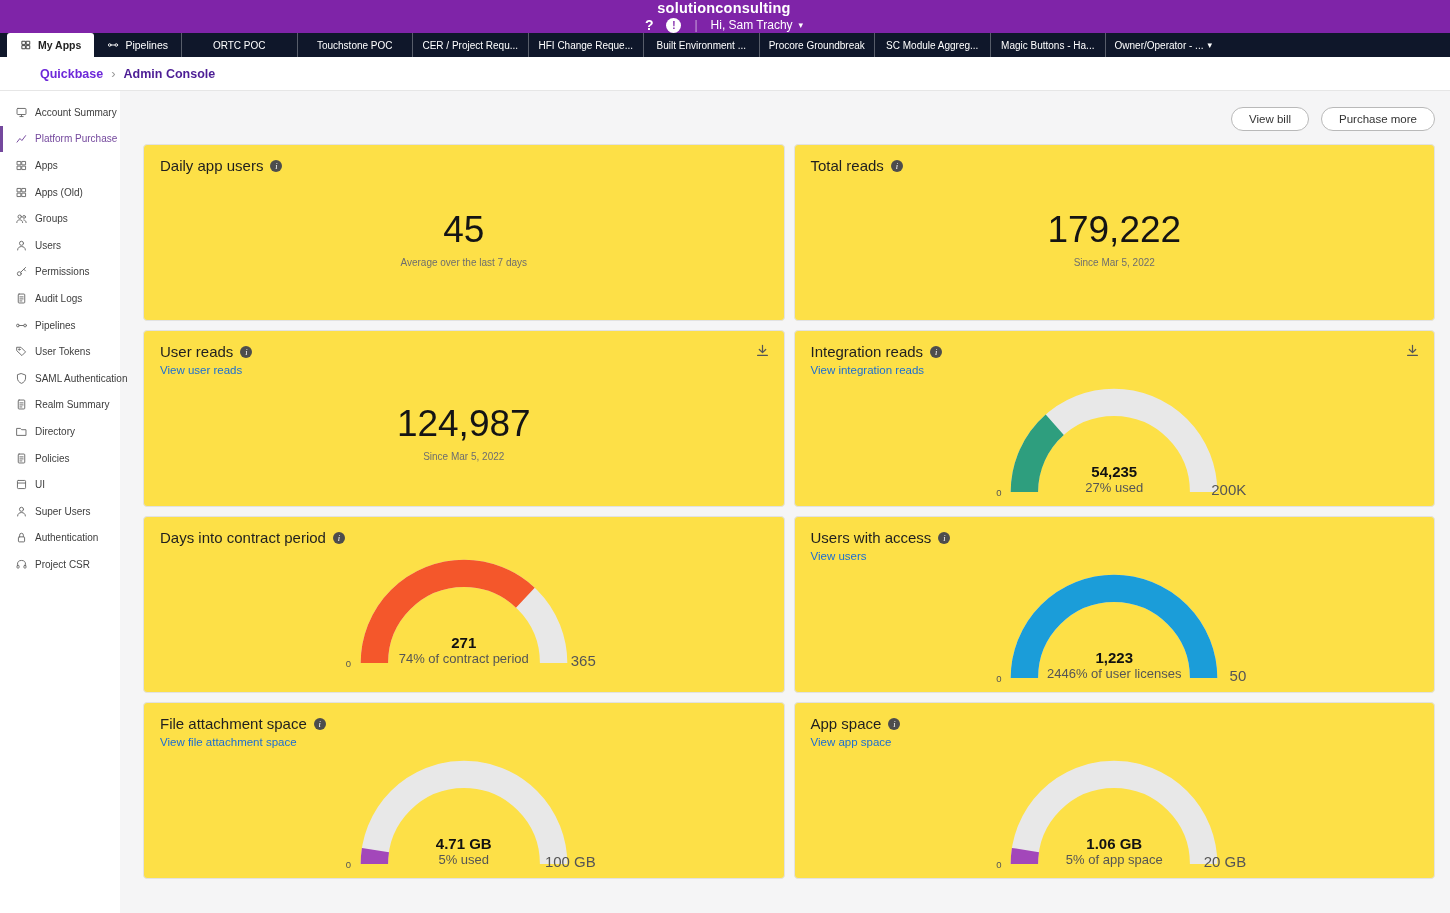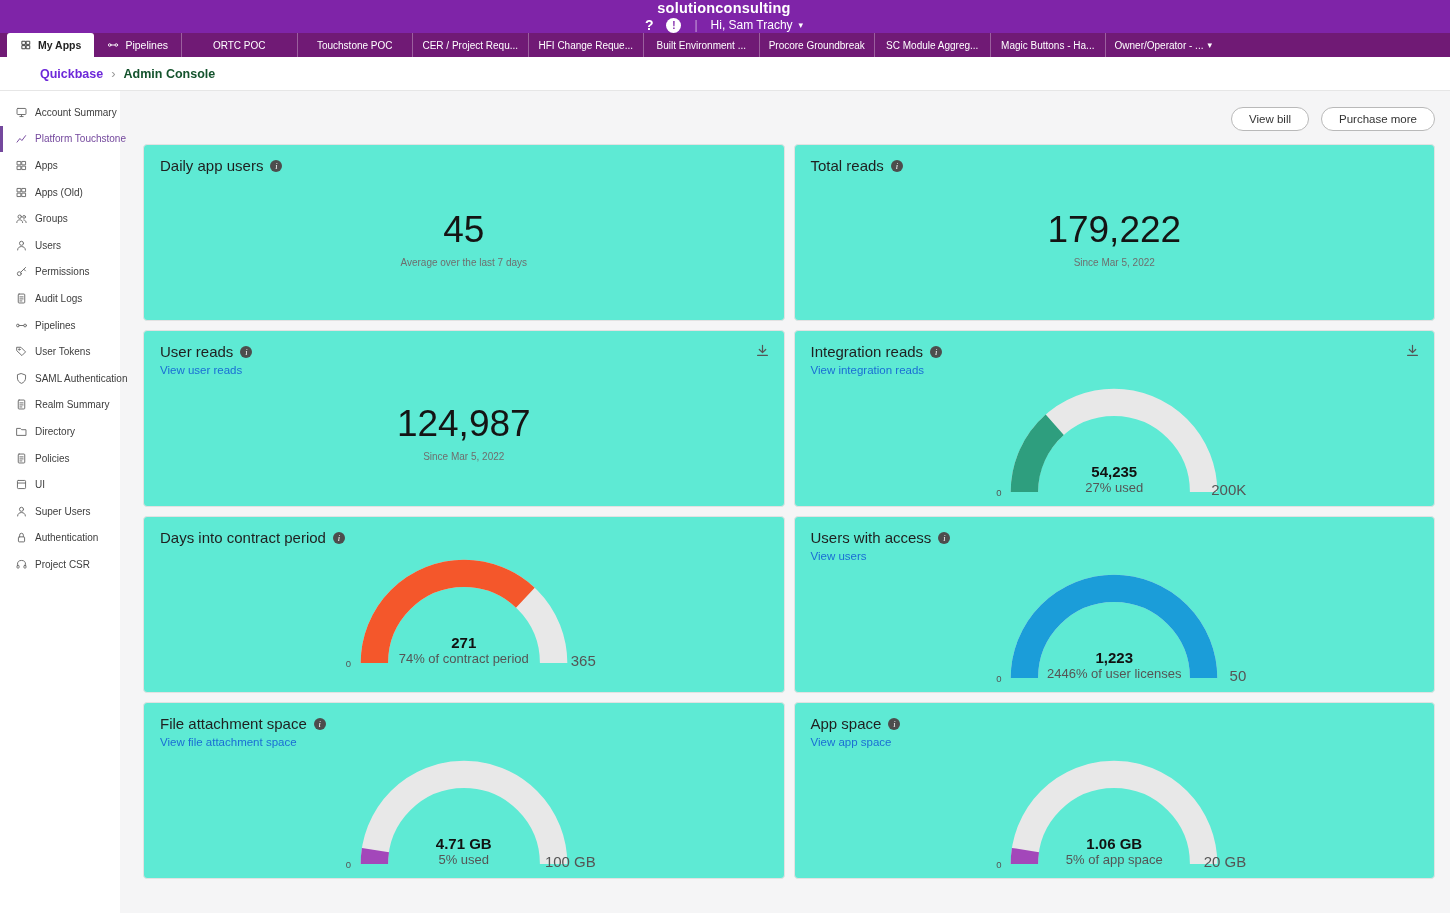--- a/index.html
+++ b/index.html
@@ -22,41 +22,41 @@
   .alert-circle{
     width:15px;height:15px;border-radius:50%;background:#fff;color:#7F24A8;
     display:flex;align-items:center;justify-content:center;
     font-weight:bold;font-size:10px;cursor:pointer;
   }
   .top-sep{ opacity:.55; font-size:12px; }
   .user-menu{ display:flex; align-items:center; gap:6px; cursor:pointer; }
   .caret{ font-size:9px; }
   
   .tabbar{
-    height:24px; background:#701a75; display:flex; align-items:stretch; color:#fff;text-align:center;
+    height:24px; background:#0f172a; display:flex; align-items:stretch; color:#fff;text-align:center;
   }
   .tab{ display:flex; align-items:center; gap:6px; padding:0 13px; font-size:10.5px; cursor:pointer; white-space:nowrap; }
   .tab.active{
     background:#fff; color:#222; font-weight:bold;
     border-radius:3px 3px 0 0; margin-left:7px;
   }
   #app-tabs{ display:flex; align-items:stretch; }
   .app-tab{
     width:115.5px; display:flex; align-items:center; justify-content:center; gap:4px;
     border-left:1px solid rgba(255,255,255,.3);
     font-size:10px; cursor:pointer; overflow:hidden; white-space:nowrap; padding:0 4px;
   }
   
   .crumbbar{
     height:34px; background:#fff; display:flex; align-items:center;
     padding-left:40px; border-bottom:1px solid #e6e6e6; gap:8px;
   }
   .crumb-root{ color:#6d28d9; font-weight:bold; font-size:12.5px; text-decoration:none; cursor:pointer; }
   .crumb-chev{ color:#999; font-size:13px; }
-  .crumb-current{ font-weight:bold; font-size:12.5px; color:#14532d; }
+  .crumb-current{ font-weight:bold; font-size:12.5px; color:#4c1d95; }
   
   .layout{ display:flex; height:822px; }
   .sidebar{ width:120px; background:#fff; flex-shrink:0; padding-top:8px; }
   .side-item{
     display:flex; align-items:center; gap:7px; height:26.6px;
     padding:0 4px 0 12px; font-size:10px; color:#3d3d3d;
     cursor:pointer; border-left:3px solid transparent; white-space:nowrap;
   }
   .side-item.active{ color:#74489D; border-left-color:#74489D; }
   .si{ width:13px; height:13px; flex-shrink:0; fill:none; stroke:#6e6e6e; stroke-width:1.2; stroke-linecap:round; stroke-linejoin:round; }
@@ -67,21 +67,21 @@
   
   .actions{ display:flex; justify-content:flex-end; gap:12px; margin:4px 0 13px; }
   .btn{
     background:#fff; border:1px solid #b9b9b9; border-radius:14px;
     padding:5px 17px; font-size:11.5px; color:#333; cursor:pointer;
     font-family:inherit;
   }
   
   .cards{ display:grid; grid-template-columns:1fr 1fr; gap:9px; grid-auto-rows:177px; }
   .card{
-    background:#5eead4; border:1px solid #e2e2e2; border-radius:4px;
+    background:#fde047; border:1px solid #e2e2e2; border-radius:4px;
     padding:12px 16px; display:flex; flex-direction:column; overflow:hidden; position:relative;
   }
   .card-head{ display:flex; align-items:center; }
   .card-title{ margin:0; font-size:15px; font-weight:500; color:#1f1f1f; }
   .info{
     display:inline-flex; width:12px; height:12px; border-radius:50%;
     background:#4d4d4d; color:#fff; font-size:8.5px; font-style:italic;
     font-family:"Liberation Serif", serif;
     align-items:center; justify-content:center; margin-left:7px; cursor:pointer; flex-shrink:0;
   }
@@ -182,21 +182,21 @@
         <svg class="si" viewBox="0 0 16 16">
           <rect x="2.5" y="3" width="11" height="7.5" rx="1"></rect>
           <path d="M6 13h4M8 10.5V13"></path>
         </svg>
         <span class="side-label">Account Summary</span>
       </div>
       <div class="side-item active">
         <svg class="si" viewBox="0 0 16 16">
           <path d="M2.5 12.5l3.5-4.5 2.5 2.5 4.5-6"></path>
         </svg>
-        <span class="side-label">Platform Touchstone</span>
+        <span class="side-label">Platform Purchase</span>
       </div>
       <div class="side-item">
         <svg class="si" viewBox="0 0 16 16">
           <rect x="3" y="3" width="4.2" height="4.2"></rect>
           <rect x="8.8" y="3" width="4.2" height="4.2"></rect>
           <rect x="3" y="8.8" width="4.2" height="4.2"></rect>
           <rect x="8.8" y="8.8" width="4.2" height="4.2"></rect>
         </svg>
         <span class="side-label">Apps</span>
       </div>

